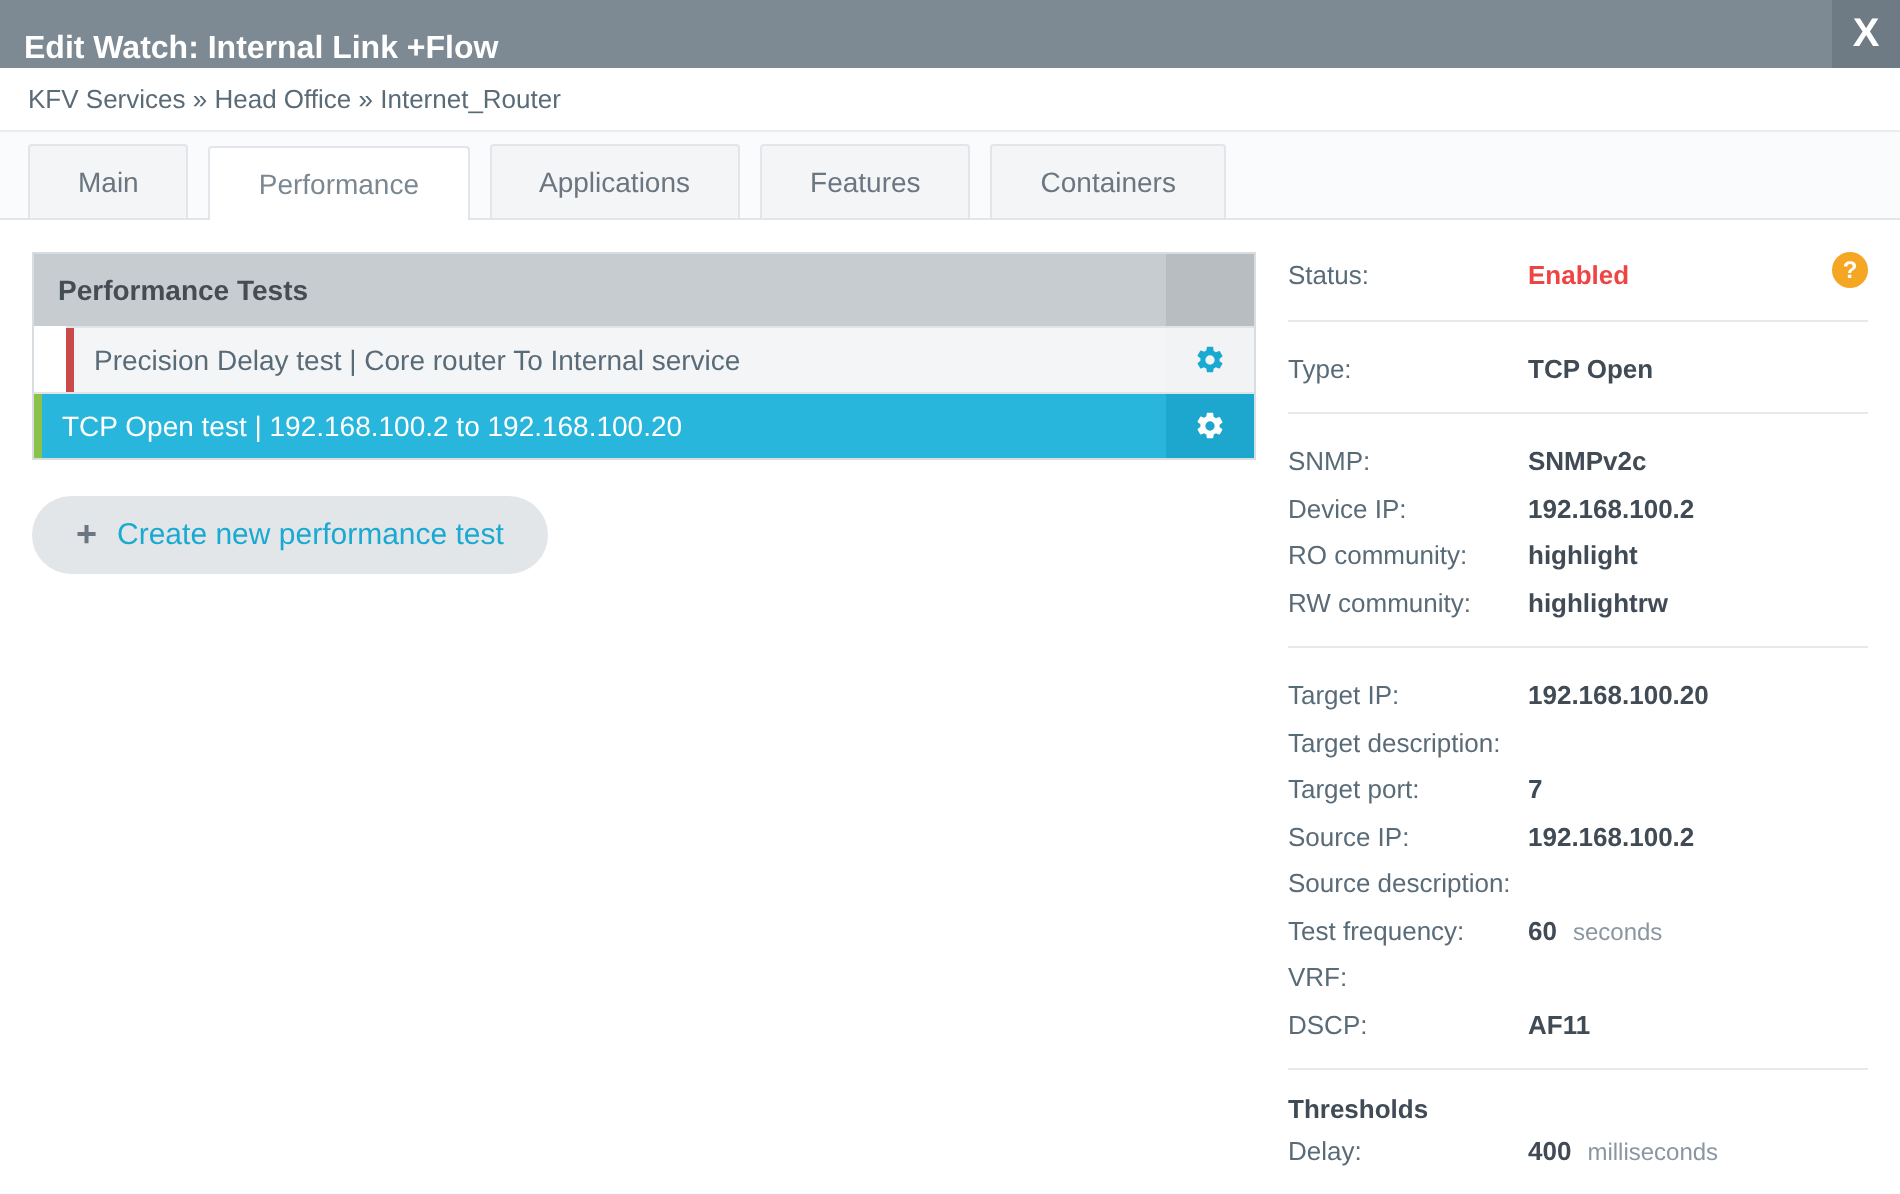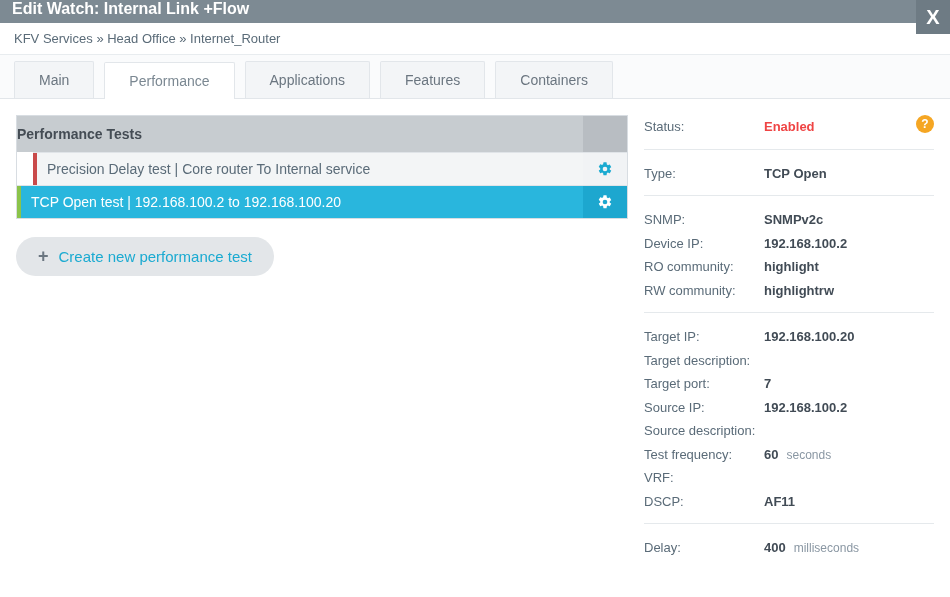--- a/index.html
+++ b/index.html
@@ -6,23 +6,23 @@
   body {
     font-family: "Segoe UI", Arial, sans-serif;
     font-size: 13px;
     background: #fff;
     color: #333;
     width: 950px;
   }
   .titlebar {
     background: #7d8a93;
     color: #fff;
-    height: 23px;
-    display: flex;
-    align-items: flex-start;
+    height: 34px;
+    display: flex;
+    align-items: flex-end;
     justify-content: space-between;
     padding-left: 12px;
   }
   .titlebar h1 { font-size: 16px; font-weight: 600; }
   .close-btn {
     width: 34px; height: 34px;
     display: flex; align-items: center; justify-content: center;
     font-size: 20px; font-weight: 700; cursor: pointer;
     background: #6e7b84;
   }
@@ -73,21 +73,21 @@
 
   .tests-table {
     border: 1px solid #d8dde2;
   }
   .tests-header {
     display: flex;
     background: #c7ccd0;
     font-weight: 600;
     color: #444c54;
   }
-  .tests-header .col-name { flex: 1; padding: 10px 0; font-size: 14px; }
+  .tests-header .col-name { flex: 1; padding: 10px 12px; font-size: 14px; }
   .tests-header .col-gear { width: 44px; background: #b8bdc2; }
   .test-row {
     display: flex;
     align-items: stretch;
     border-top: 1px solid #e0e4e8;
     cursor: pointer;
   }
   .test-row .stripe { width: 4px; }
   .test-row .row-text { flex: 1; padding: 8px 10px; font-size: 14px; }
   .test-row .row-gear {
@@ -263,20 +263,21 @@
           <div class="prop-label">VRF:</div>
           <div class="prop-value"></div>
         </div>
       <div class="prop-row">
           <div class="prop-label">DSCP:</div>
           <div class="prop-value">AF11</div>
         </div>
     </div>
 
     <div class="prop-group">
+      <div class="subhead">Thresholds</div>
       <div class="prop-row">
         <div class="prop-label">Delay:</div>
         <div class="prop-value"><span>400</span><span class="prop-unit">milliseconds</span></div>
       </div>
     </div>
 
   </div>
 </div>
 
 </body></html>

